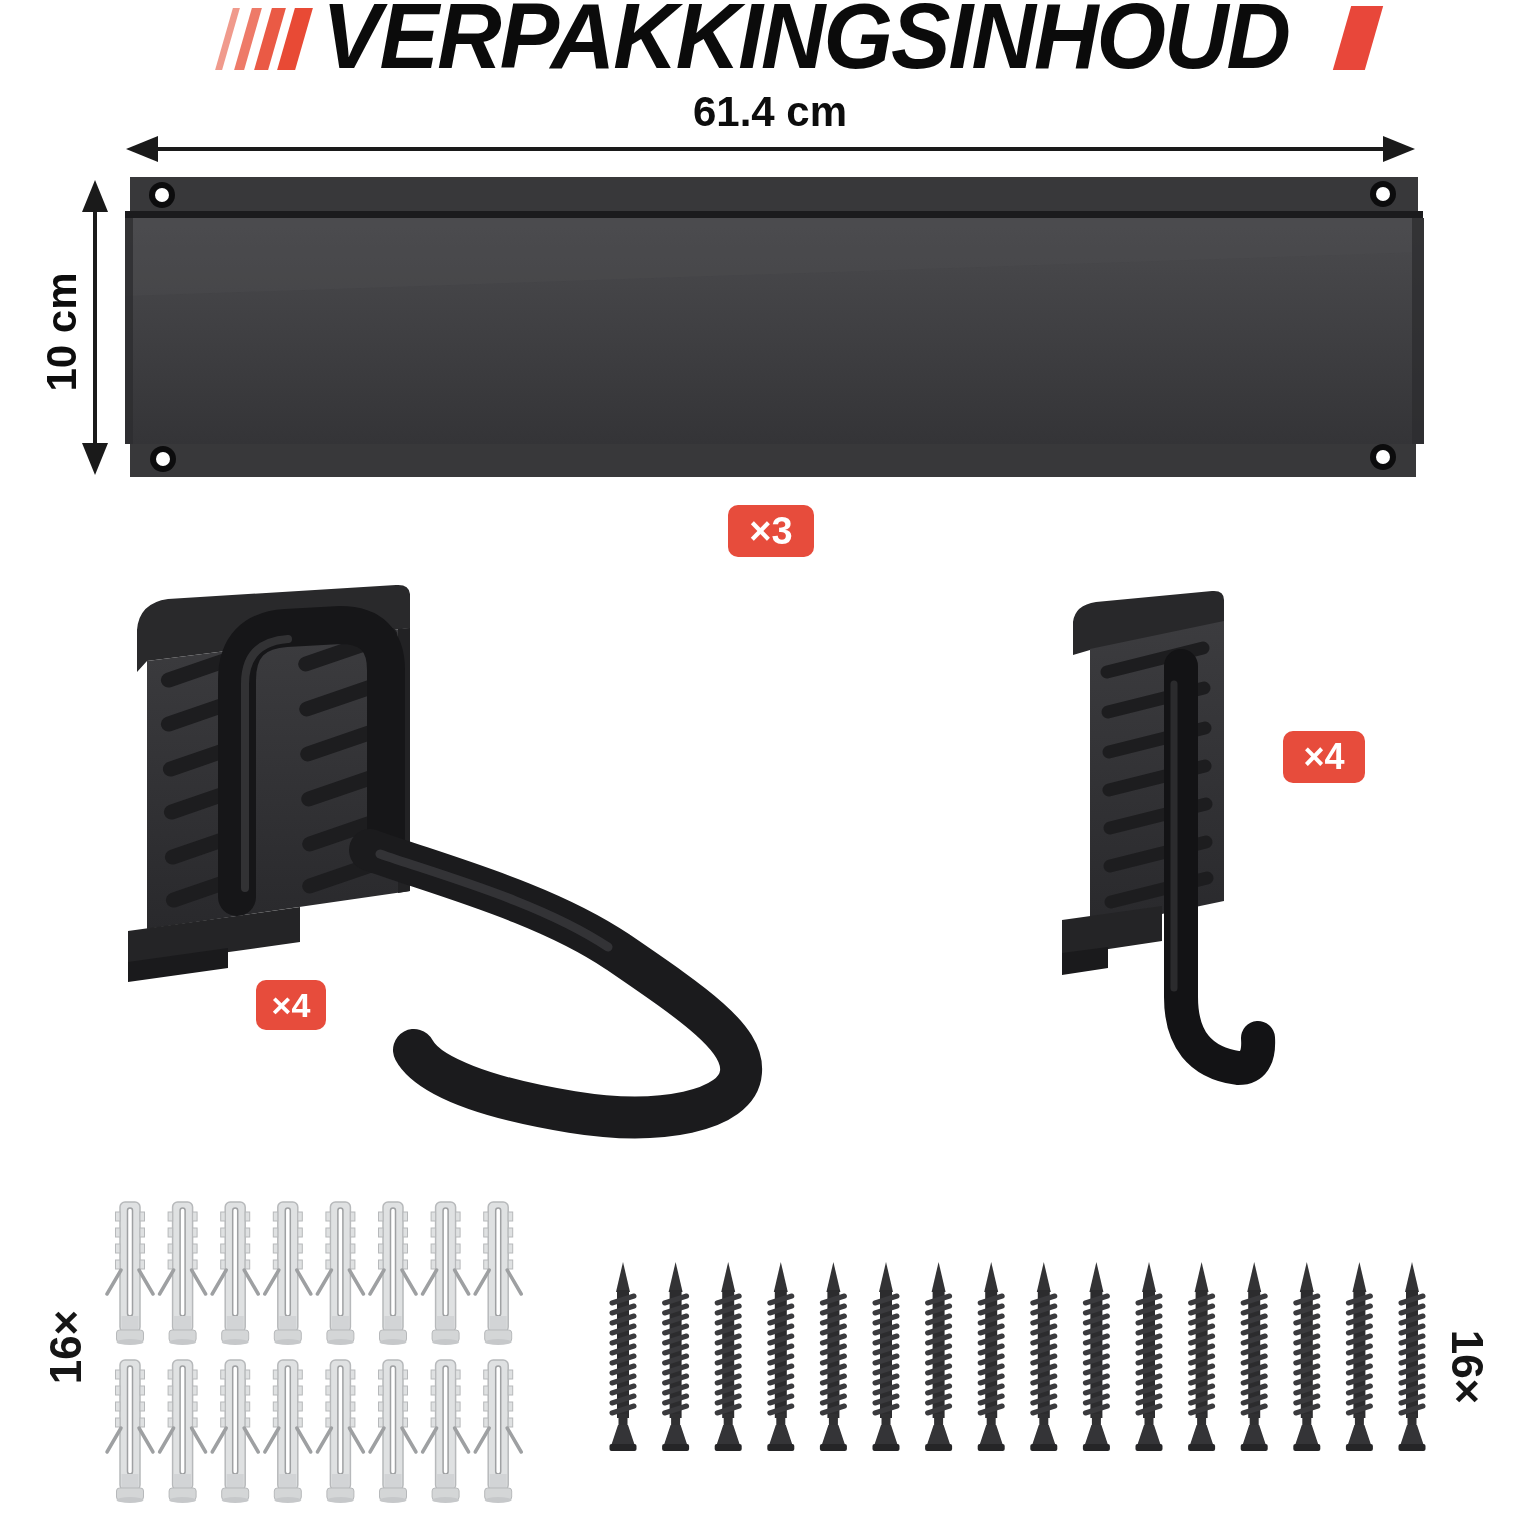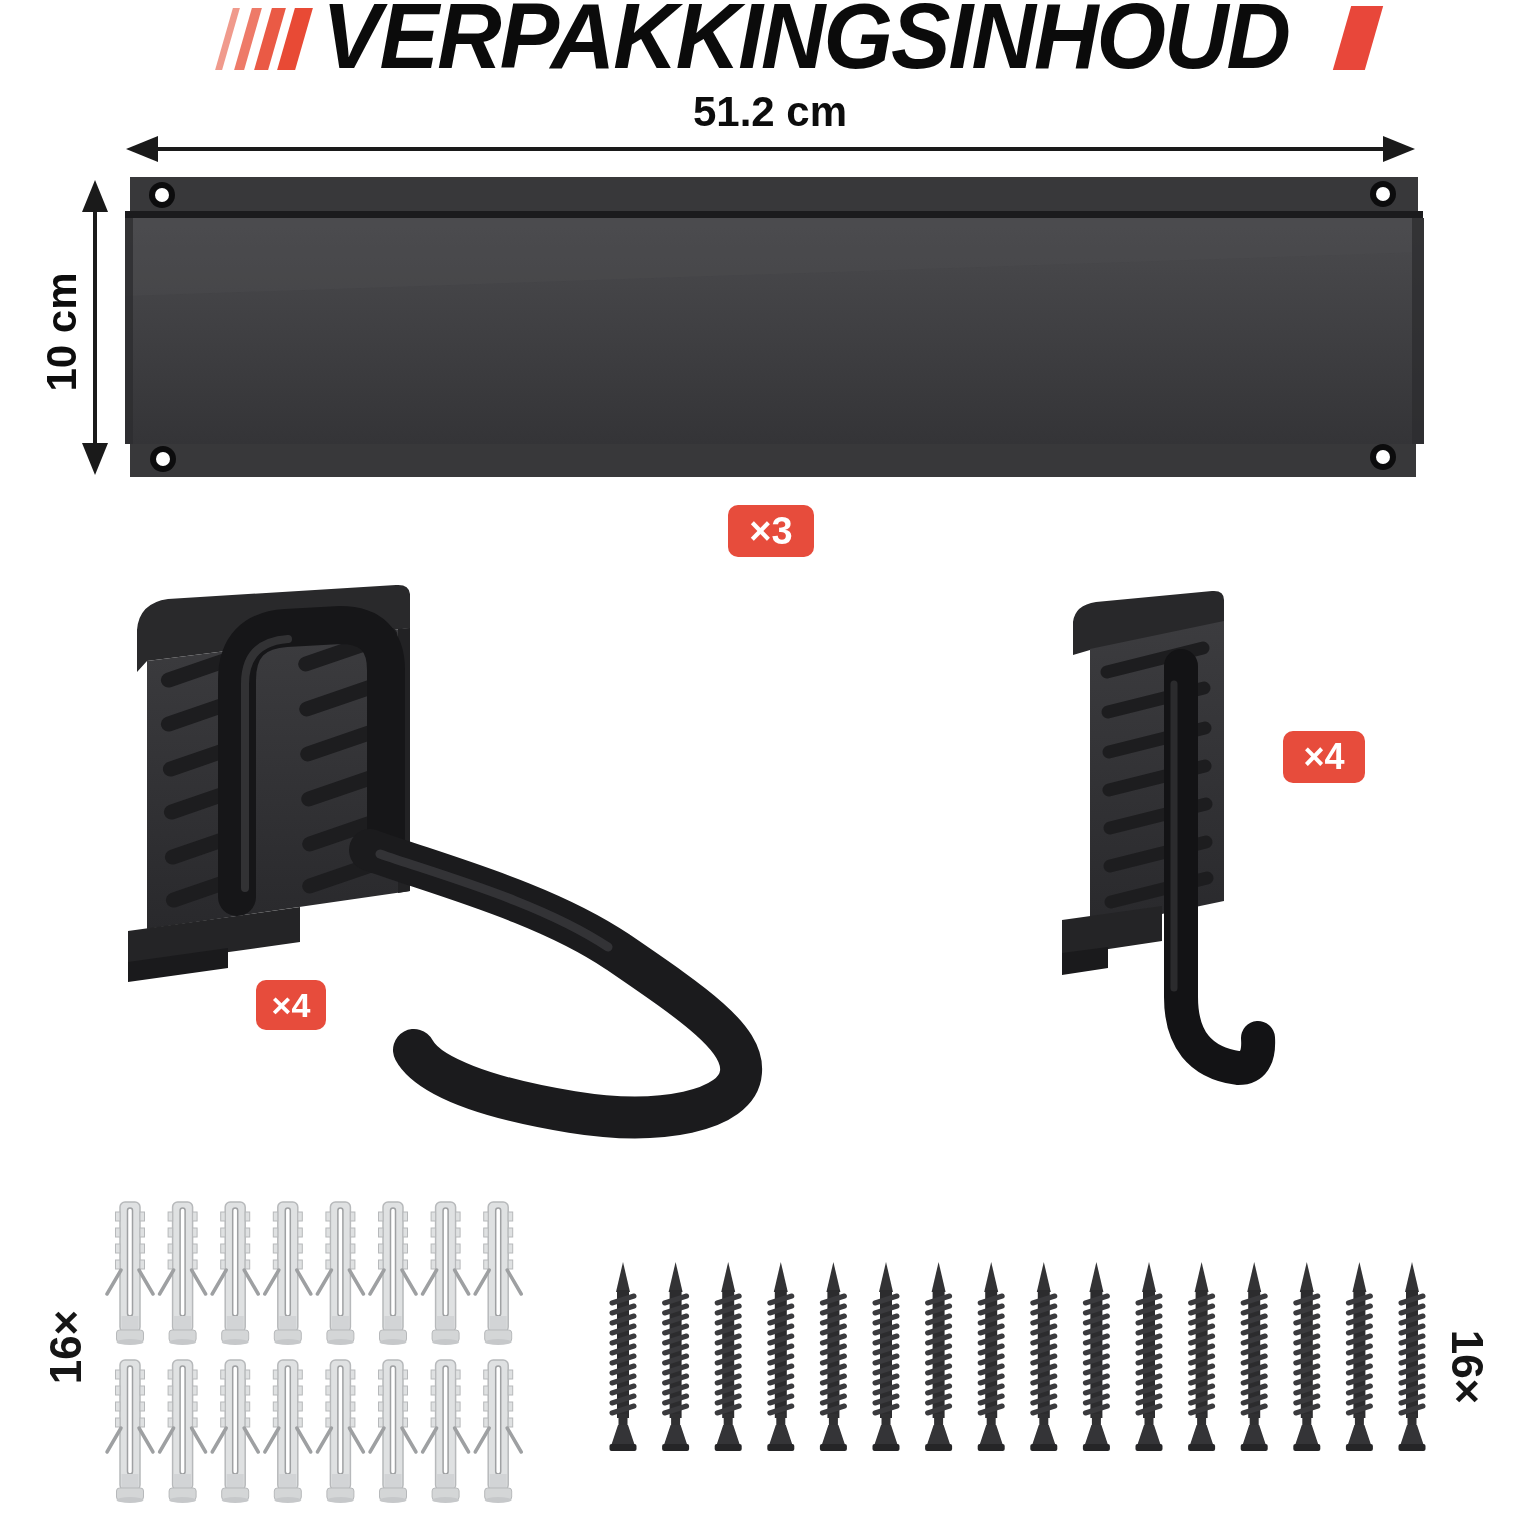--- a/index.html
+++ b/index.html
@@ -202,21 +202,21 @@
   </g>
 </svg>
 
 <div class="abs title-slash" id="slash-1"></div>
 <div class="abs title-slash" id="slash-2"></div>
 <div class="abs title-slash" id="slash-3"></div>
 <div class="abs title-slash" id="slash-4"></div>
 <div class="abs" id="title-text">VERPAKKINGSINHOUD</div>
 <div class="abs" id="title-end-bar"></div>
 
-<div class="abs dim-label" id="width-label">51.2 cm</div>
+<div class="abs dim-label" id="width-label">61.4 cm</div>
 <div class="abs dim-label" id="height-label">10 cm</div>
 
 <div class="abs badge" id="badge-rail">×3</div>
 <div class="abs badge" id="badge-bike-hook">×4</div>
 <div class="abs badge" id="badge-j-hook">×4</div>
 
 <div class="abs count-label" id="plugs-count">16×</div>
 <div class="abs count-label" id="screws-count">16×</div>
 
 </body></html>

